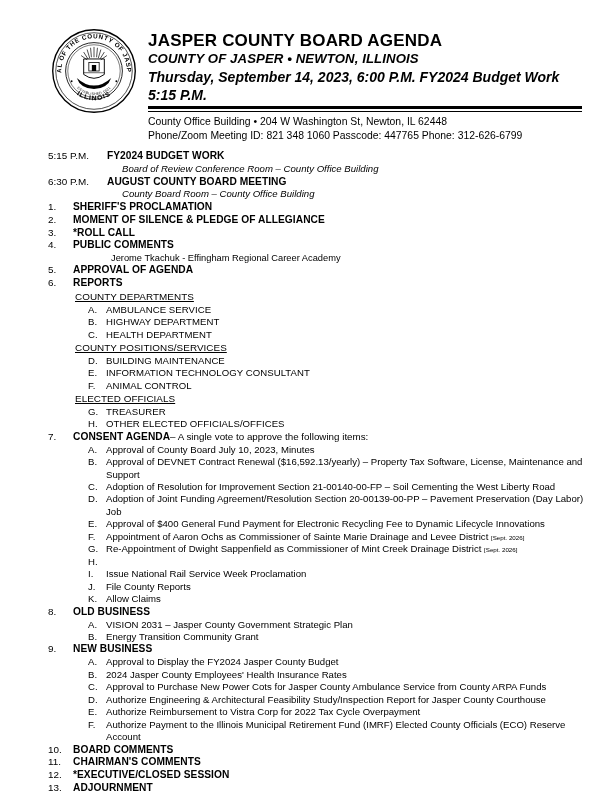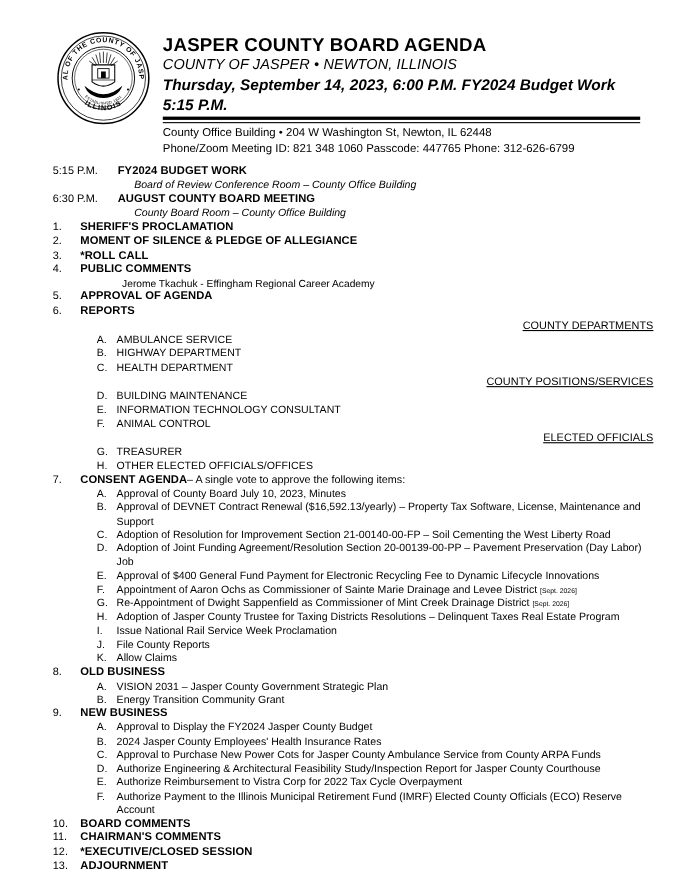--- a/index.html
+++ b/index.html
@@ -51,21 +51,21 @@
   .doc-title {
     font-size: 17px;
     font-weight: bold;
     letter-spacing: 0.2px;
     line-height: 1.08;
     margin: 0 0 1px 0;
   }
   .doc-sub1 {
     font-size: 13.2px;
     font-style: italic;
-    font-weight: normal;
+    font-weight: bold;
     line-height: 1.2;
     margin: 1px 0 0 0;
     letter-spacing: 0.1px;
   }
   .doc-sub2 {
     font-size: 14px;
     font-style: italic;
     font-weight: bold;
     line-height: 1.25;
     margin: 2px 0 2px 0;
@@ -123,21 +123,20 @@
   }
 
   
   .group-head {
     font-size: 9.9px;
     font-weight: normal;
     text-decoration: underline;
     padding-left: 27px;
     line-height: 1.38;
     letter-spacing: 0.05px;
-    text-align: right;
   }
 
   
   .subrow {
     display: flex;
     align-items: baseline;
     line-height: 1.3;
     padding-left: 40px;
   }
   .subrow .ltr {
@@ -336,21 +335,20 @@
     <div class="subrow">
       <span class="ltr">F.</span>
       <span class="txt"><span>Appointment of Aaron Ochs as Commissioner of Sainte Marie Drainage and Levee District</span> <span class="tiny">[Sept. 2026]</span></span>
     </div>
     <div class="subrow">
       <span class="ltr">G.</span>
       <span class="txt"><span>Re-Appointment of Dwight Sappenfield as Commissioner of Mint Creek Drainage District</span> <span class="tiny">[Sept. 2026]</span></span>
     </div>
     <div class="subrow">
       <span class="ltr">H.</span>
-      <span class="txt">Adoption of Jasper County Trustee for Taxing Districts Resolutions – Delinquent Taxes Real Estate Program</span>
     </div>
     <div class="subrow">
       <span class="ltr">I.</span>
       <span class="txt">Issue National Rail Service Week Proclamation</span>
     </div>
     <div class="subrow">
       <span class="ltr">J.</span>
       <span class="txt">File County Reports</span>
     </div>
     <div class="subrow">

